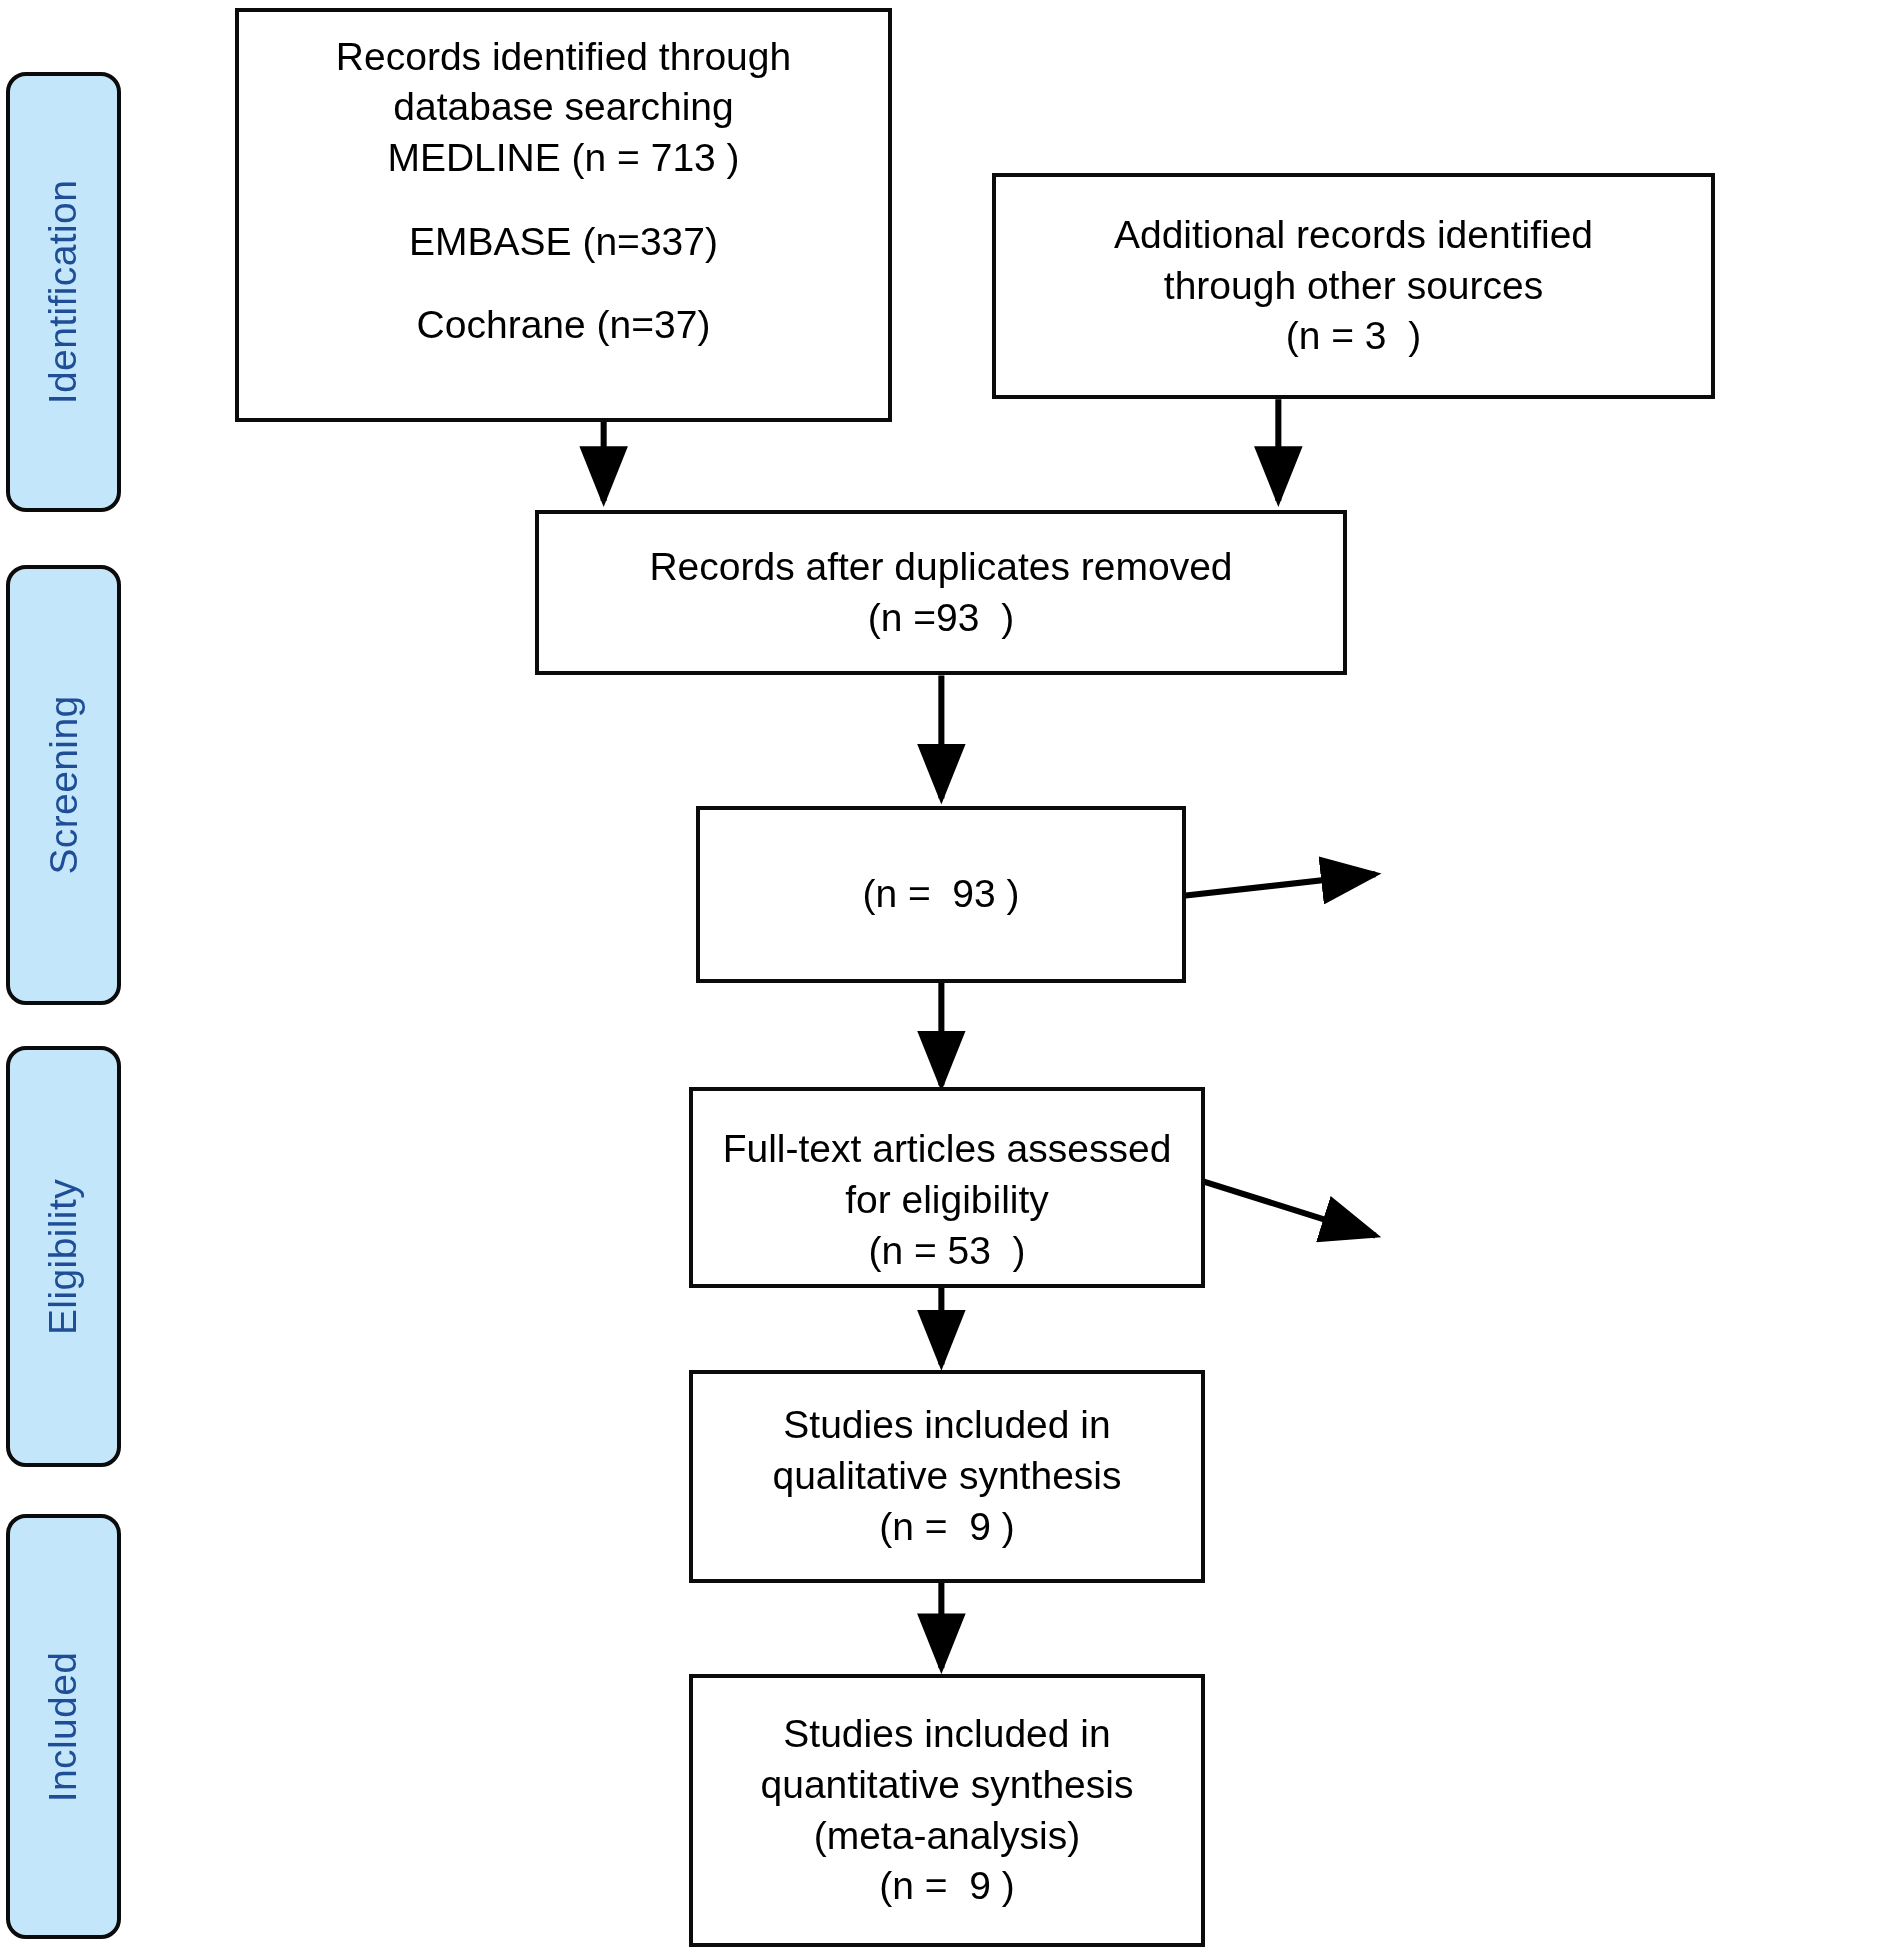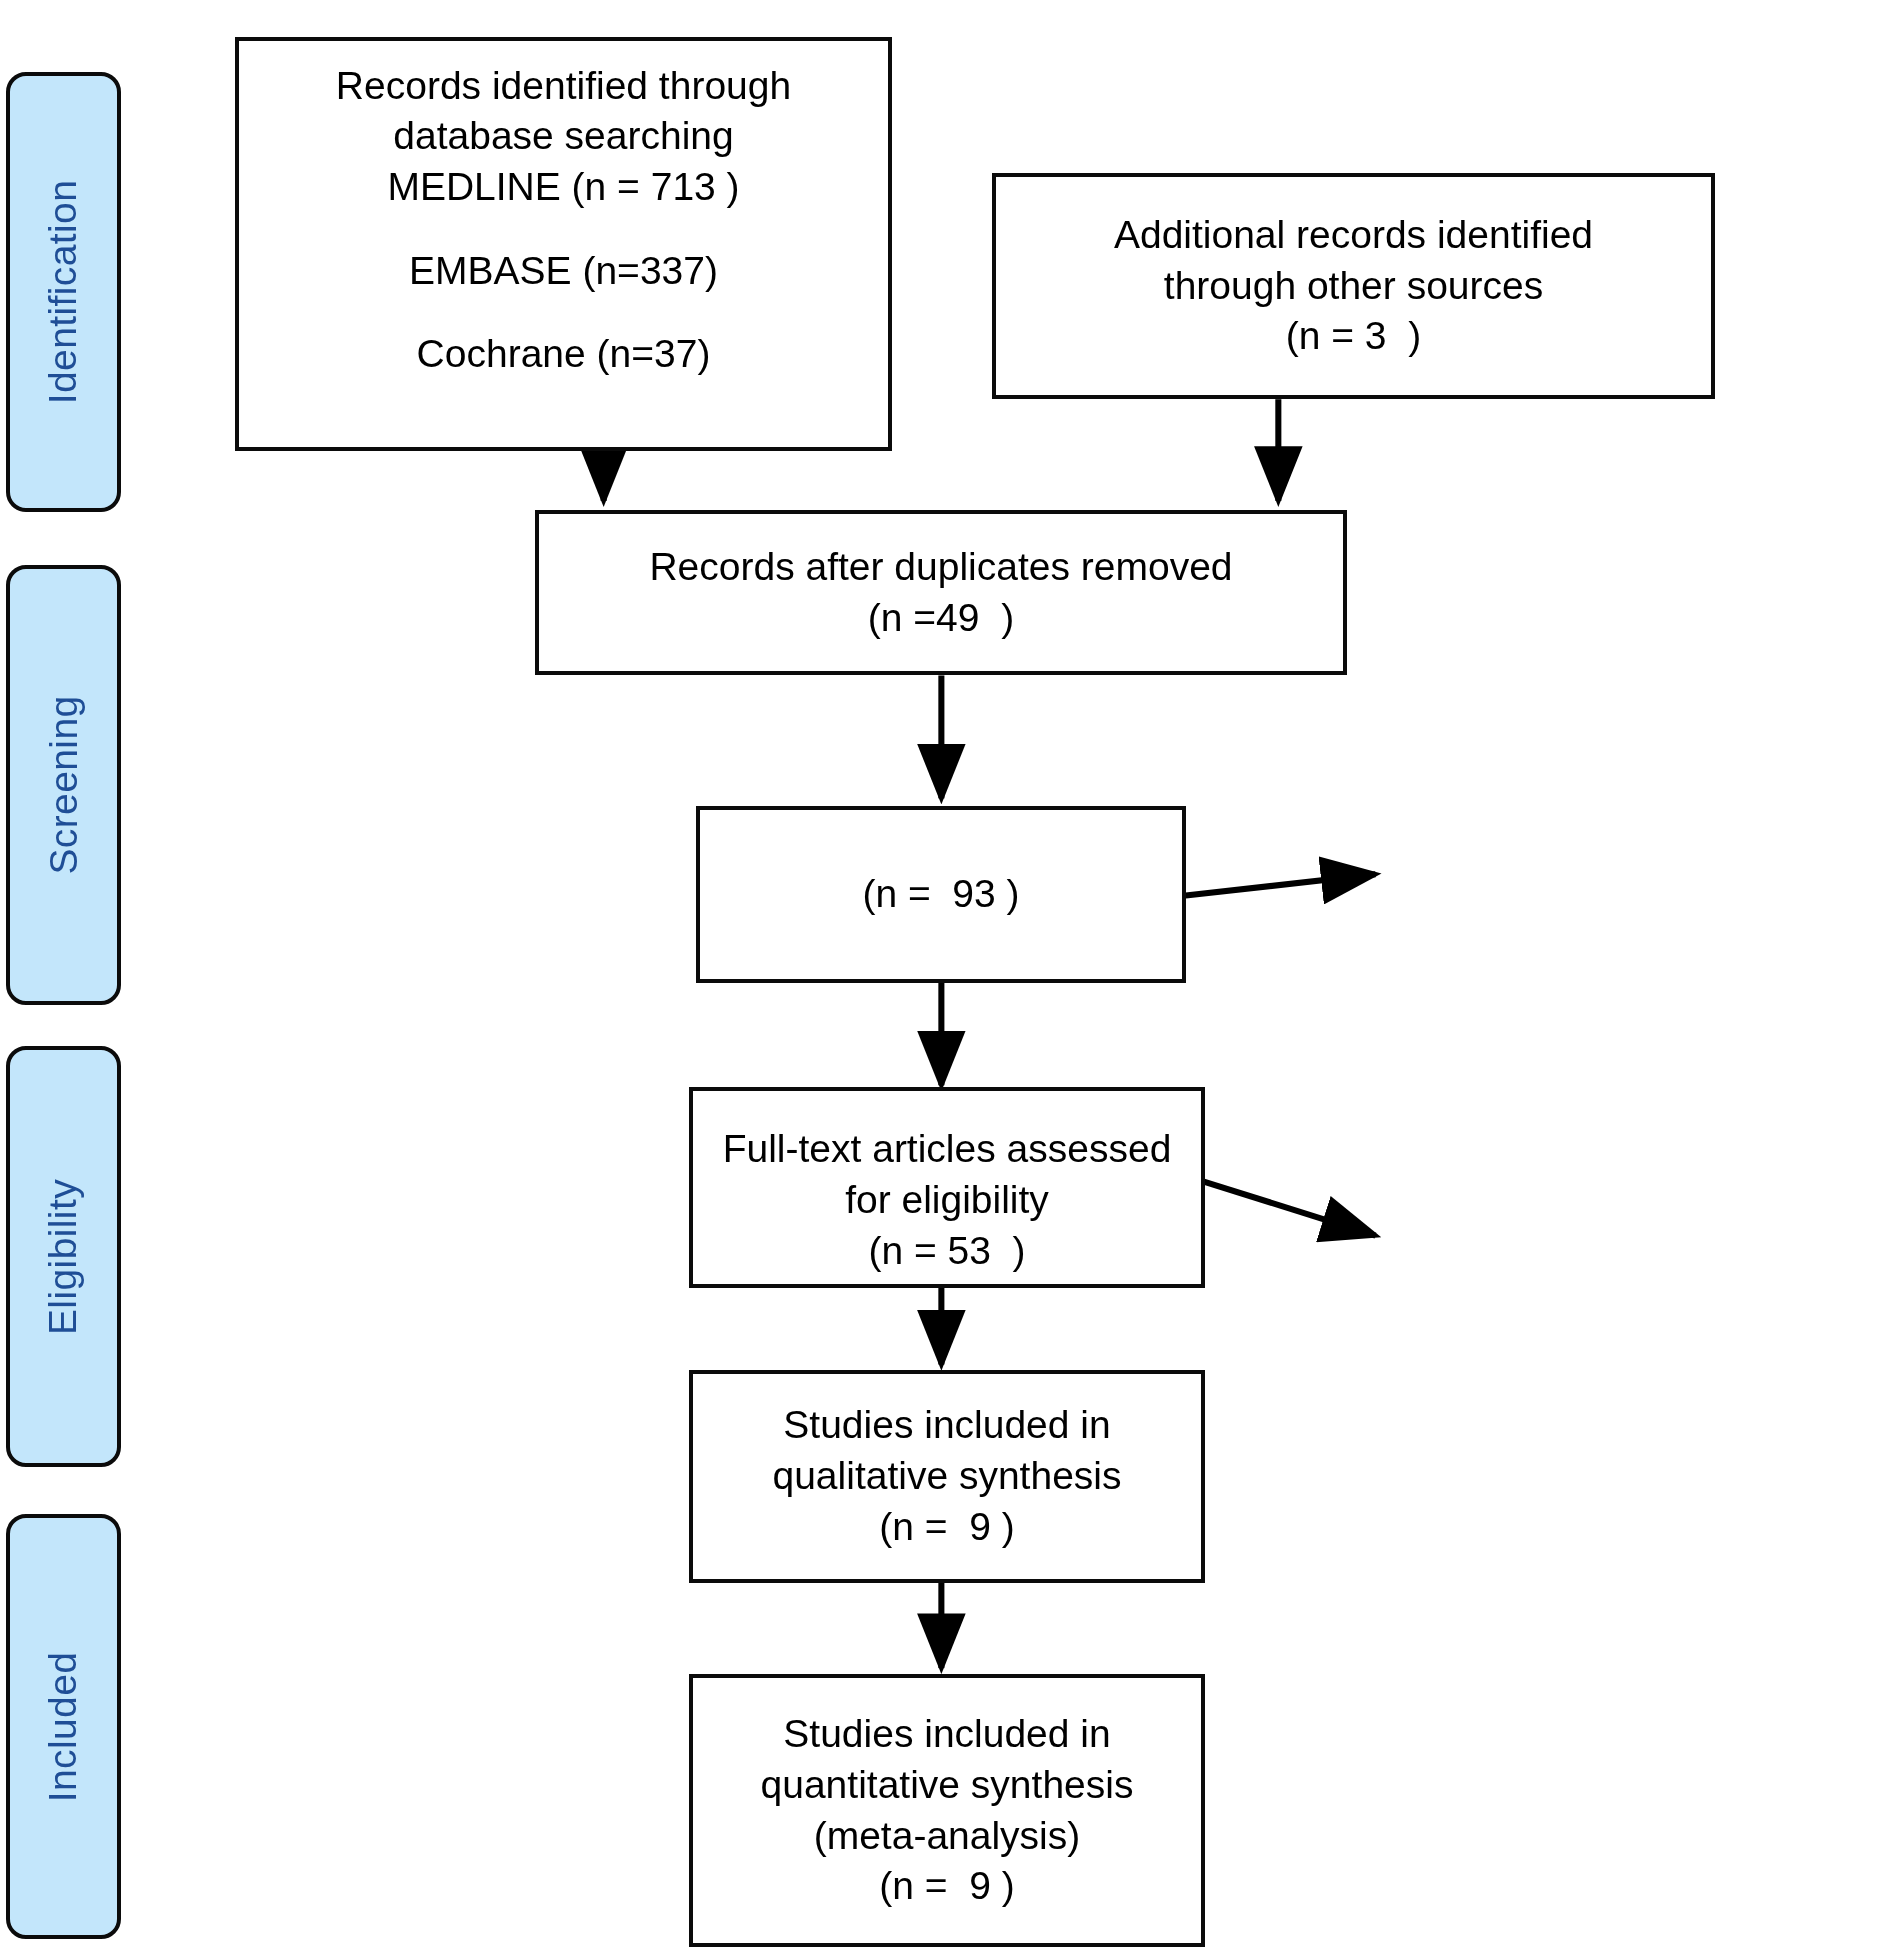--- a/index.html
+++ b/index.html
@@ -101,39 +101,39 @@
   </div>
 
   <div class="stage-pill" style="left:6px; top:1046px; width:115px; height:421px;">
     <span class="stage-pill-label">Eligibility</span>
   </div>
 
   <div class="stage-pill" style="left:6px; top:1514px; width:115px; height:425px;">
     <span class="stage-pill-label">Included</span>
   </div>
 
-  <div class="flow-box" style="left:235px; top:7.6px; width:657px; height:414px; padding:20px 23px; justify-content:flex-start;margin-top:29px;">
+  <div class="flow-box" style="left:235px; top:7.6px; width:657px; height:414px; padding:20px 23px; justify-content:flex-start;">
     <div class="flow-line">Records identified through</div>
     <div class="flow-line">database searching</div>
     <div class="flow-line">MEDLINE (n = 713 )</div>
     <div class="gap-line"></div>
     <div class="flow-line">EMBASE (n=337)</div>
     <div class="gap-line"></div>
     <div class="flow-line">Cochrane (n=37)</div>
   </div>
 
   <div class="flow-box" style="left:992px; top:173px; width:723px; height:226px; padding:10.6px 18px;">
     <div class="flow-line">Additional records identified</div>
     <div class="flow-line">through other sources</div>
     <div class="flow-line">(n = 3  )</div>
   </div>
 
   <div class="flow-box" style="left:535px; top:510px; width:812px; height:165px; padding:7.6px 18px;">
     <div class="flow-line">Records after duplicates removed</div>
-    <div class="flow-line">(n =49  )</div>
+    <div class="flow-line">(n =93  )</div>
   </div>
 
   <div class="flow-box" style="left:696px; top:806px; width:490px; height:177px; padding:7.6px 15px;">
     <div class="flow-line">(n =  93 )</div>
   </div>
 
 
   <div class="flow-box" style="left:689px; top:1087px; width:516px; height:201px; padding:7.6px 15px;justify-content:flex-end;">
     <div class="flow-line">Full-text articles assessed</div>
     <div class="flow-line">for eligibility</div>

